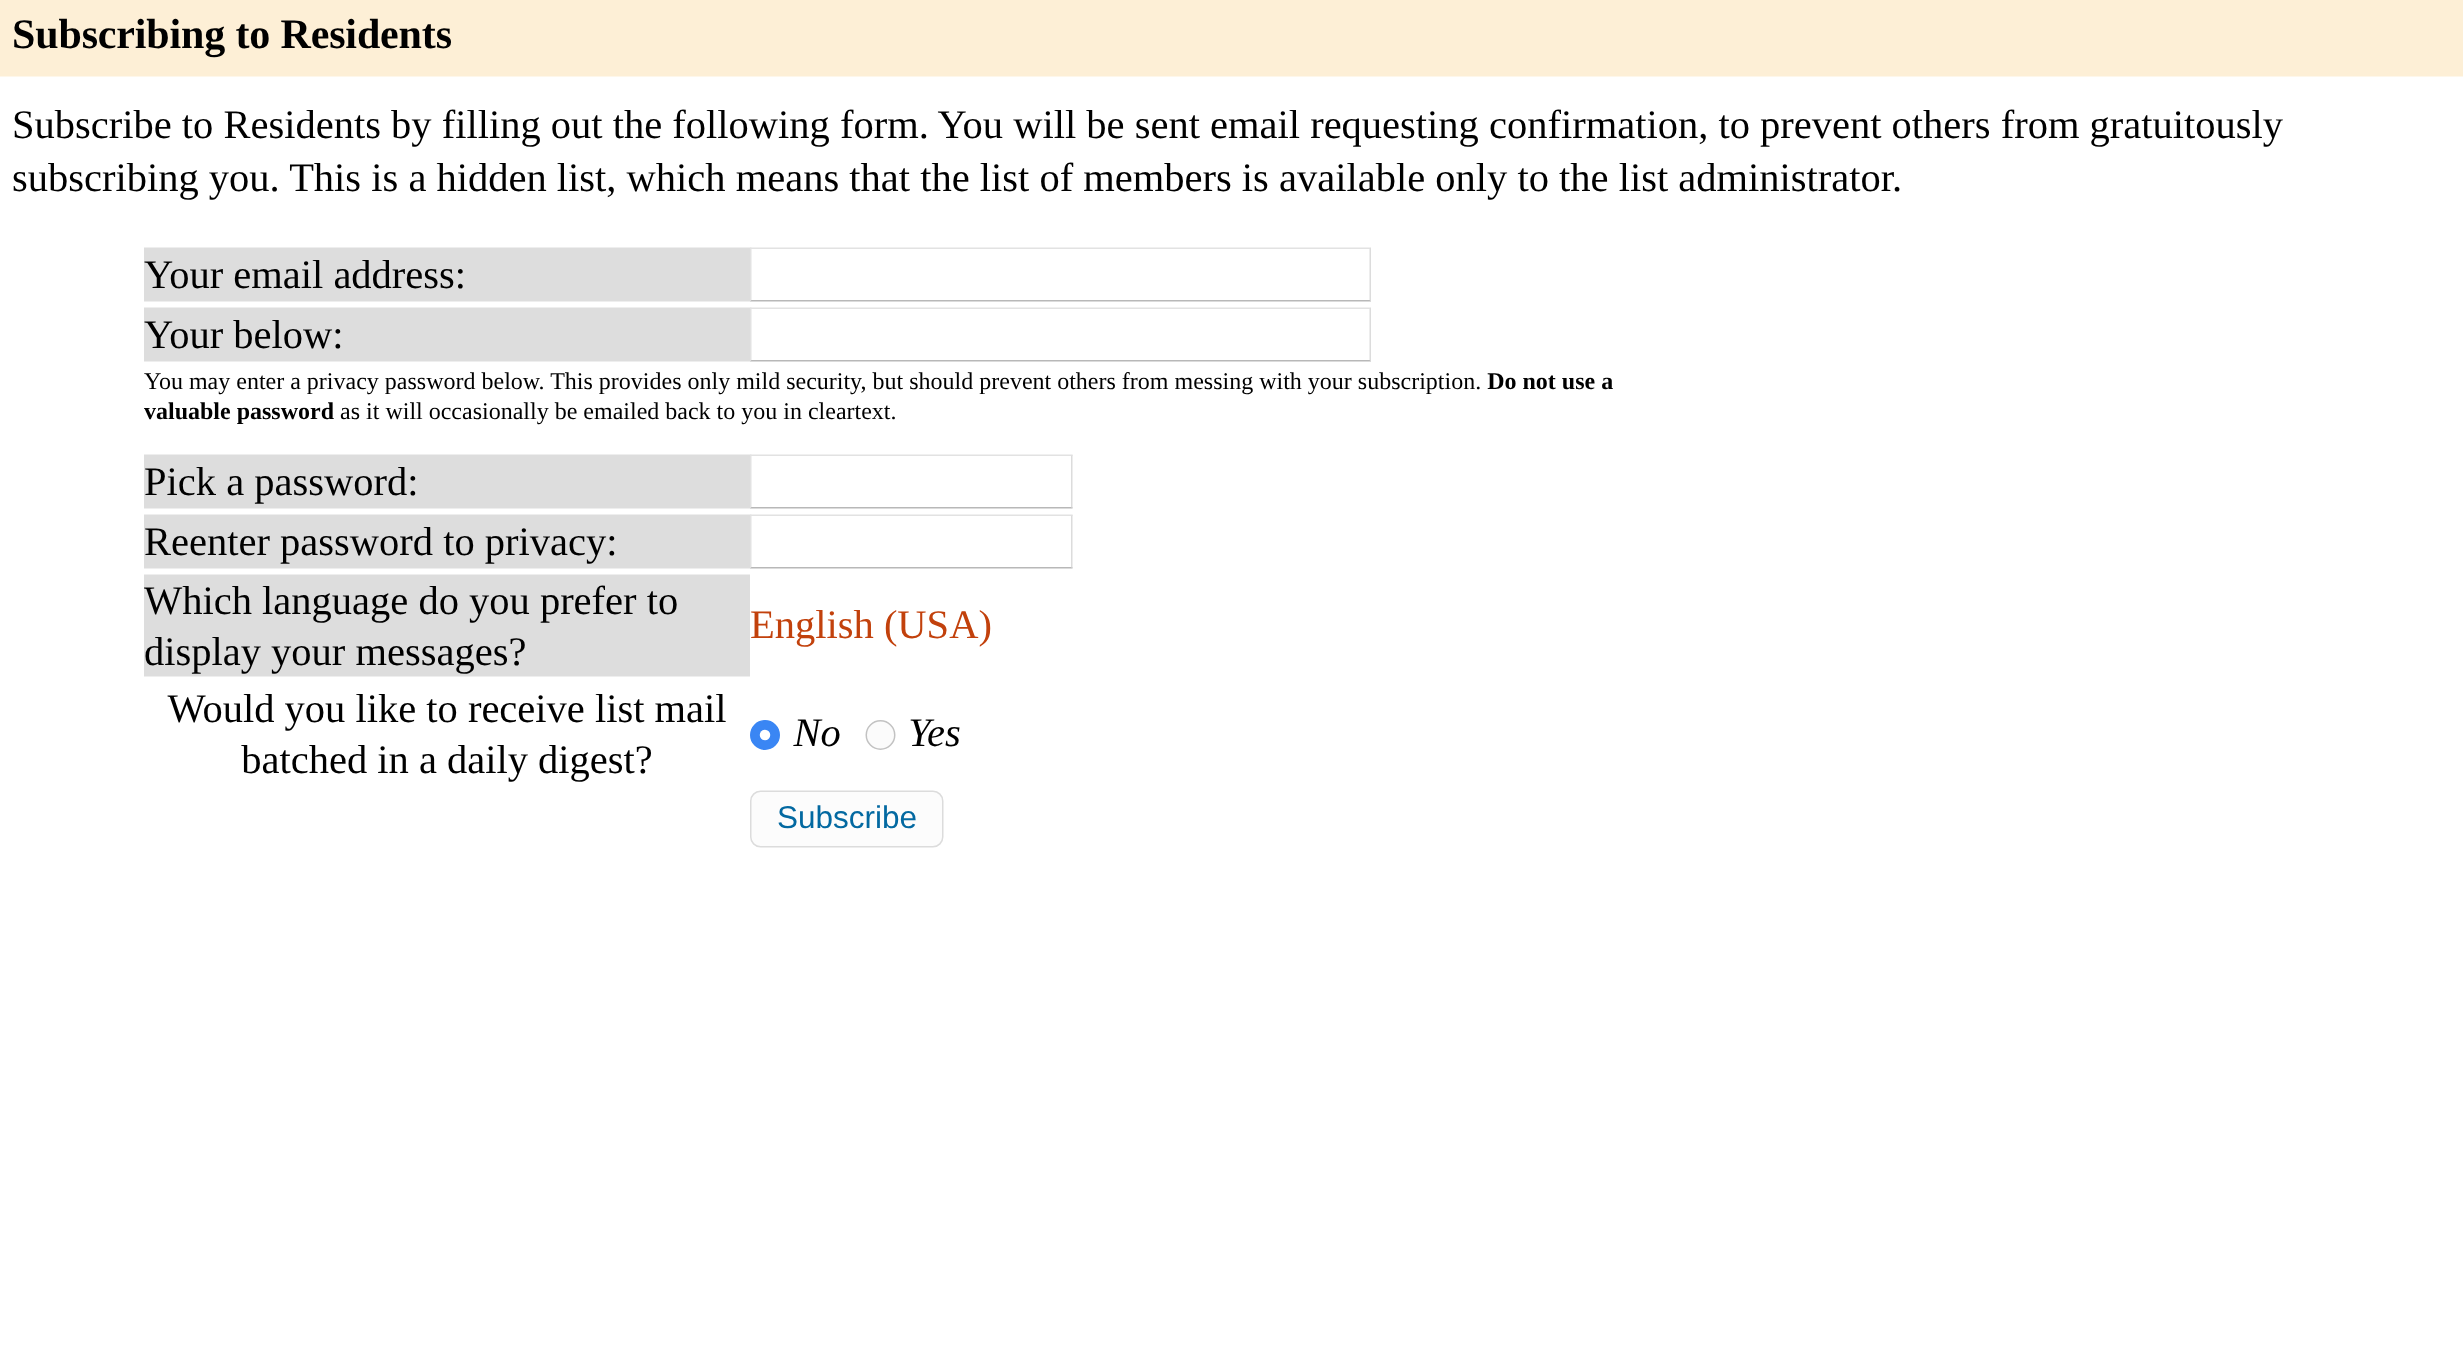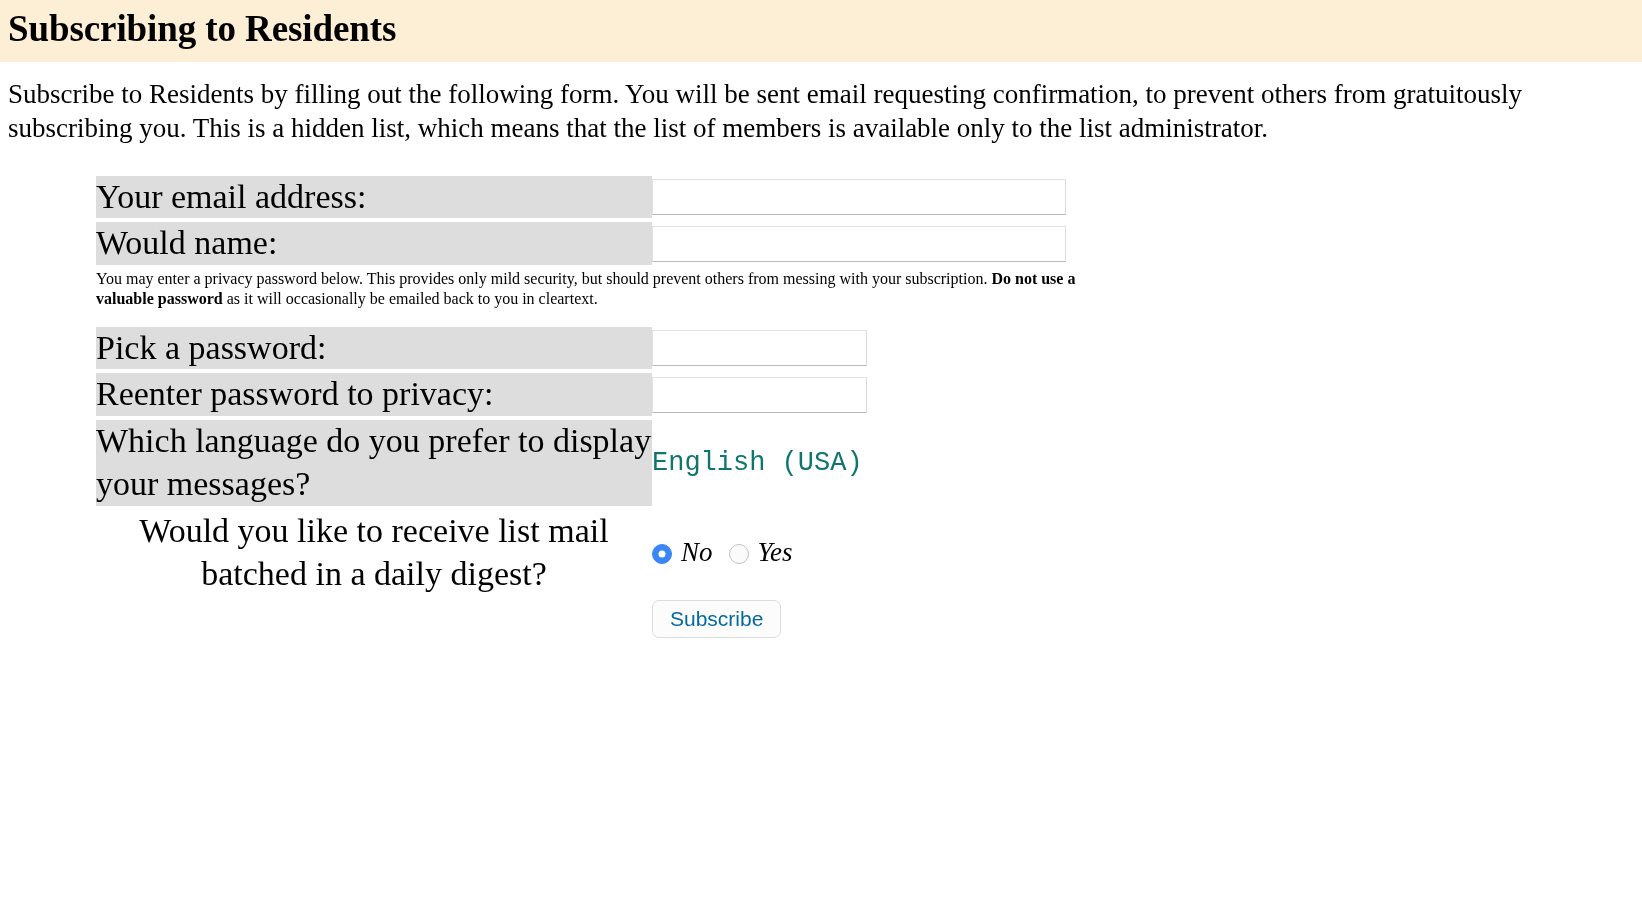--- a/index.html
+++ b/index.html
@@ -16,21 +16,21 @@
   }
 
   
   .page-header {
     background: #fdefd6;
     padding: 8px 0 11px 8px;
     margin: 0;
   }
   .page-header h1 {
     margin: 0;
-    font-size: 37px;
+    font-size: 28px;
     font-weight: bold;
     font-family: "Liberation Serif", "DejaVu Serif", serif;
     line-height: 1.15;
     letter-spacing: -0.1px;
   }
 
   
   .intro {
     font-size: 27px;
     line-height: 1.28;
@@ -47,22 +47,22 @@
     border-collapse: separate;
     border-spacing: 0 4px;
     width: 1000px;
   }
   table.form-table td {
     padding: 0;
     vertical-align: middle;
   }
   td.label-cell {
     background: #dddddd;
-    width: 556px;
-    font-size: 34px;
+    width: 404px;
+    font-size: 27px;
     line-height: 1.26;
     padding: 4px 0 6px 2px;
     vertical-align: middle;
   }
   td.label-cell.plain {
     background: transparent;
     text-align: center;
   }
   td.field-cell {
     padding-left: 13px;
@@ -93,24 +93,24 @@
     outline: none;
     color: #000;
   }
   input.w-wide { width: 414px; }
   input.w-narrow { width: 215px; }
 
   
   .lang-select {
     font-size: 27px;
     line-height: 1.2;
-    font-family: Liberation Mono, monospace;
+    font-family: Liberation Serif, serif;
     background: transparent;
     border: none;
-    color: #0f766e;
+    color: #c2410c;
     padding: 0;
     display: inline-block;
   }
 
   
   .radio-group {
     display: flex;
     align-items: center;
     font-size: 27px;
     gap: 0;
@@ -182,21 +182,21 @@
     <tbody>
 
       <tr>
         <td class="label-cell">Your email address:</td>
         <td class="field-cell">
           <input class="text-input w-wide" type="text" value="" style="">
         </td>
       </tr>
 
       <tr>
-        <td class="label-cell">Would name:</td>
+        <td class="label-cell">Your below:</td>
         <td class="field-cell">
           <input class="text-input w-wide" type="text" value="" style="">
         </td>
       </tr>
 
       <tr>
         <td class="note-cell" colspan="2">
           <span>You may enter a privacy password below. This provides only mild security, but should prevent others from messing with your subscription. </span><b>Do not use a valuable password</b><span> as it will occasionally be emailed back to you in cleartext.</span>
         </td>
       </tr>

